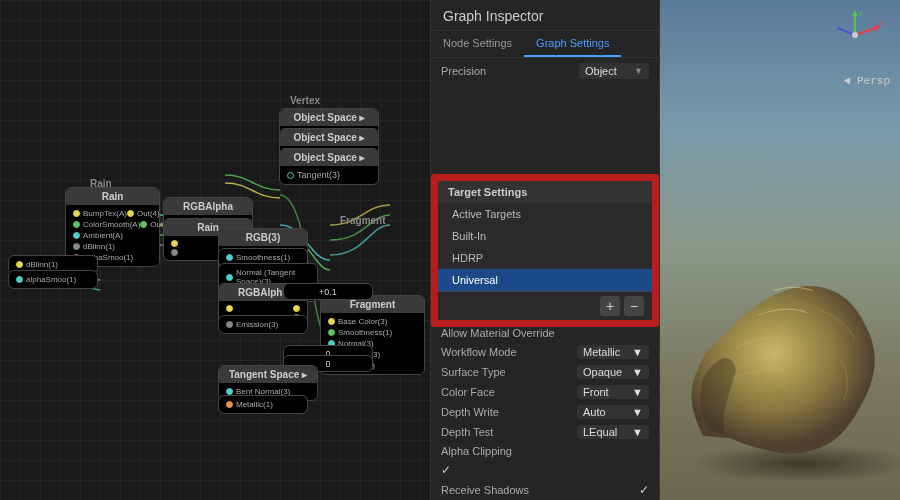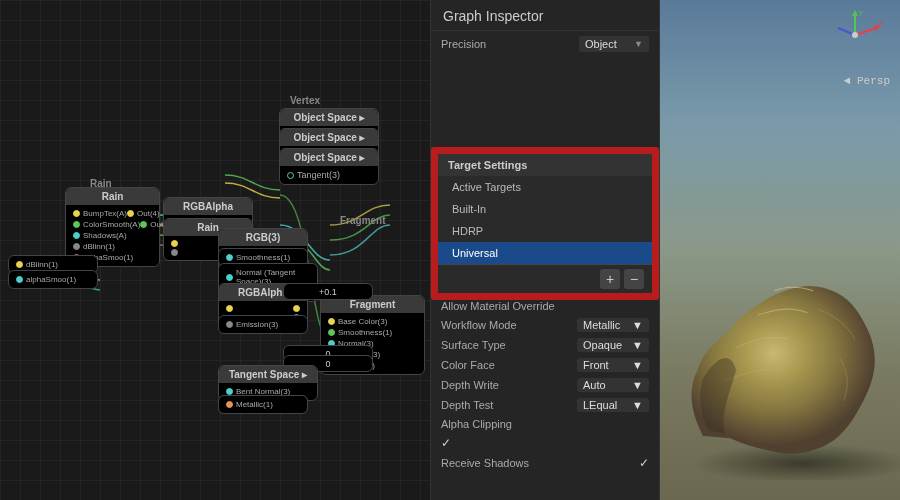--- a/index.html
+++ b/index.html
@@ -357,21 +357,21 @@
         <span style="font-size:8px; color:#aaa;">Out(4)</span>
       </div>
       <div class="node-port">
         <div class="port-dot green"></div>
         <span style="font-size:8px;">ColorSmooth(A)</span>
         <div class="port-dot green" style="margin-left:auto"></div>
         <span style="font-size:8px; color:#aaa;">Out(4)</span>
       </div>
       <div class="node-port">
         <div class="port-dot cyan"></div>
-        <span style="font-size:8px;">Shadows(A)</span>
+        <span style="font-size:8px;">Ambient(A)</span>
       </div>
       <div class="node-port">
         <div class="port-dot gray"></div>
         <span style="font-size:8px;">dBlinn(1)</span>
       </div>
       <div class="node-port">
         <div class="port-dot purple"></div>
         <span style="font-size:8px;">alphaSmoo(1)</span>
       </div>
     </div>
@@ -545,20 +545,24 @@
         <div class="port-dot orange"></div>
         <span style="font-size:8px;">Metallic(1)</span>
       </div>
     </div>
   </div>
 </div>
 
 <div class="inspector-panel">
   <div class="inspector-title">Graph Inspector</div>
 
+  <div class="inspector-tabs">
+    <div class="inspector-tab">Node Settings</div>
+    <div class="inspector-tab active">Graph Settings</div>
+  </div>
 
   <div class="precision-row">
     <span class="inspector-row-label">Precision</span>
     <div class="inspector-row-value">
       <span>Object</span>
       <span class="dropdown-arrow">▼</span>
     </div>
   </div>
 
   <div style="position:relative;">

